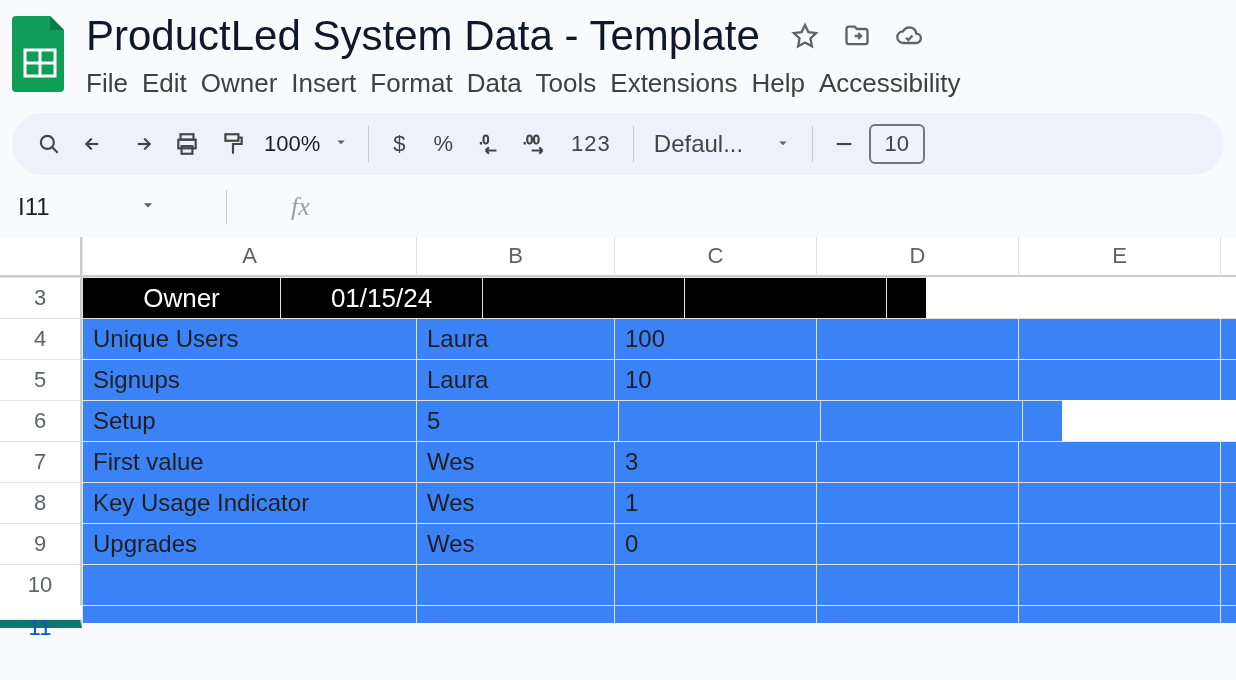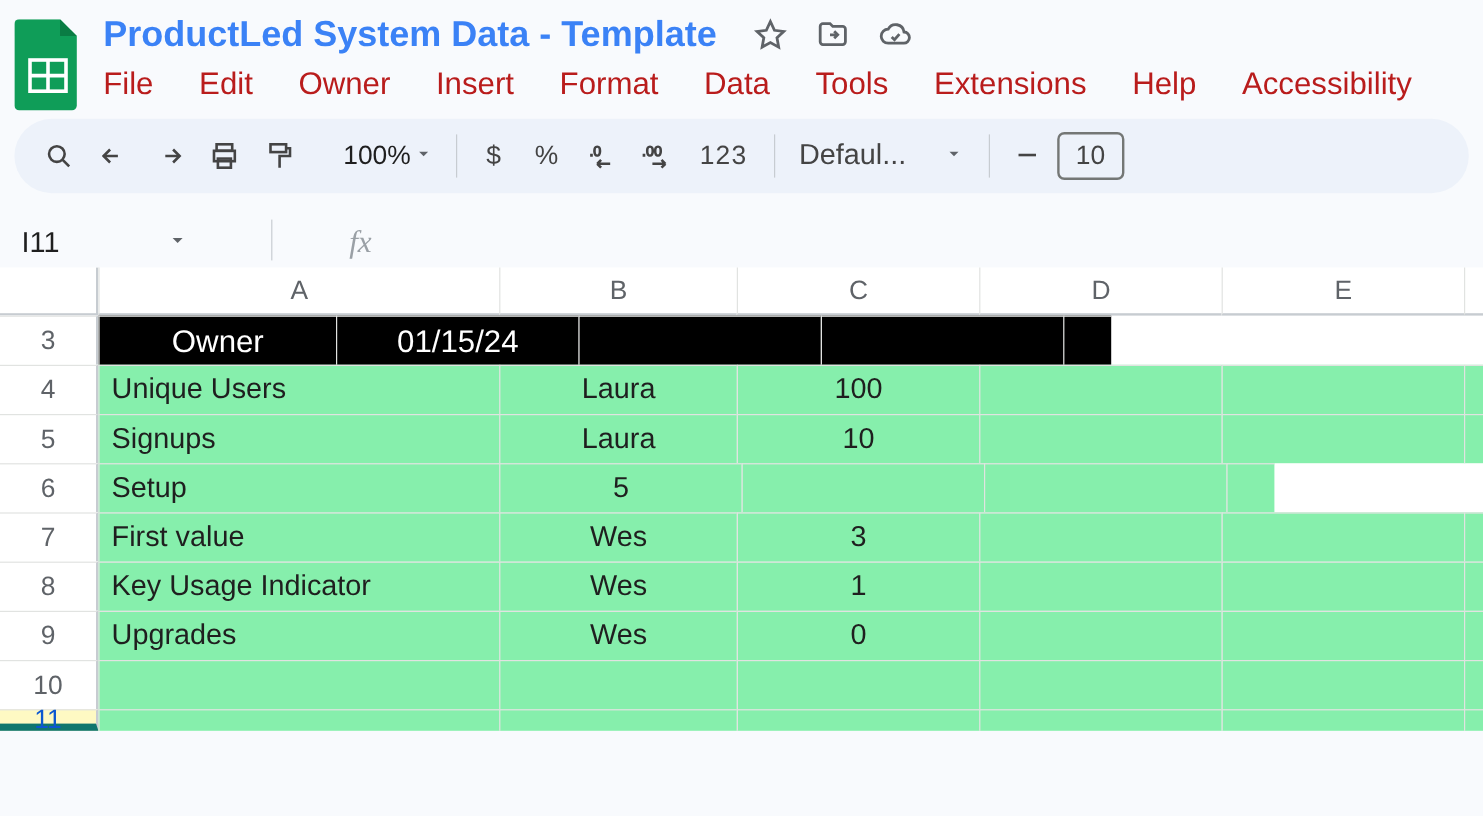--- a/index.html
+++ b/index.html
@@ -15,90 +15,90 @@
   
   .header { display: flex; align-items: flex-start; padding: 10px 12px 0 12px; }
   .logo {
     width: 56px; height: 76px; position: relative; flex: 0 0 auto;
     margin-right: 14px; margin-top: 6px;
   }
   .logo svg { width: 56px; height: 76px; display:block; }
   .title-block { display:flex; flex-direction:column; flex:1 1 auto; }
   .title-row { display:flex; align-items:center; gap: 26px; }
   .doc-title {
-    font-size: 30px; font-weight: 700; color:#3b82f6;
+    font-size: 42px; font-weight: 400; color:#0f172a;
     padding: 2px 4px;
   }
   .title-icons { display:flex; align-items:center; gap: 22px; color:#444; }
   .title-icons .ic { width:30px; height:30px; display:flex; align-items:center; justify-content:center; cursor:pointer; }
   .title-icons svg { width:28px; height:28px; }
-  .menubar { display:flex; gap: 38px; padding: 6px 0 14px 4px; font-size: 26px; color:#b91c1c;}
+  .menubar { display:flex; gap: 14px; padding: 6px 0 14px 4px; font-size: 26px; color:#404040;}
   .menubar .mi { cursor:pointer; }
   
   .toolbar-wrap { padding: 0 12px; }
   .toolbar {
     background:#edf2fa; border-radius: 40px; height: 62px;
     display:flex; align-items:center; padding: 0 18px; gap: 8px;
     color:#444;
   }
   .tb { width:38px; height:38px; display:flex; align-items:center; justify-content:center; cursor:pointer; border-radius:6px;}
   .tb svg { width:26px; height:26px; stroke:#444; }
   .toolbar .sep { width:1px; height:36px; background:#c7ccd1; margin: 0 6px; }
-  .zoom { font-size:22px; color:#1f1f1f; padding:0 4px; cursor:pointer; display:flex; margin-left:22px;}
+  .zoom { font-size:22px; color:#1f1f1f; padding:0 4px; cursor:pointer; display:flex; gap:10px;}
   .caret { margin-left:2px; }
   .caret svg{ width:18px; height:18px; }
   .txt-btn { font-size:22px; padding:0 10px; cursor:pointer; }
   .num123 { font-size:22px; letter-spacing:1px; padding:0 8px; cursor:pointer;}
   .font-sel { display:flex; align-items:center; gap:29px; font-size:24px; padding:0 6px; cursor:pointer; max-width:160px;}
   .font-sel .lbl { max-width:110px; overflow:hidden; text-overflow:ellipsis; white-space:nowrap;}
   .fsz-box {
     border:2px solid #747775; border-radius:6px; height:40px; min-width:56px;
     display:flex;align-items:center;justify-content:center; font-size:22px; cursor:text;
   }
   .minus { font-size:30px; cursor:pointer; padding:0 8px;}
   
-  .fxbar { display:flex; align-items:flex-end; height:56px; padding: 8px 0 0 0; gap: 46px;}
+  .fxbar { display:flex; align-items:center; height:56px; padding: 8px 0 0 0; gap: 46px;}
   .namebox {
     width:180px; display:flex; align-items:center; justify-content:space-between;
     padding: 0 22px 0 18px; font-size:24px; color:#1f1f1f; cursor:pointer;
   }
   .namebox .caret svg{width:20px;height:20px;}
   .fxsep{ width:1px; height:34px; background:#c7ccd1;}
   .fx {
     font-family: Georgia, 'Times New Roman', serif; font-style:italic;
     font-size:26px; color:#9aa0a6; padding:0 18px;
   }
   
   .grid { position:relative; font-size:24px; user-select:none; background:#fff; margin-top:6px;}
   .row { display:flex; height:41px; }
   .row.colhdr { height:40px; }
   .rownum {
     width:82px; flex:0 0 82px; text-align:center; line-height:40px; font-size:22px;
     color:#5f6368; background:#fff; border-top:1px solid #e1e3e1; border-right:2px solid #c7ccd1;
   }
   .rownum.corner{ border-bottom:2px solid #c7ccd1; border-top:none; background:#fff;}
-  .rownum.selected { background:#fef9c3; color:#0b57d0; border-bottom:6px solid #0f766e;}
+  .rownum.selected { background:#fef9c3; color:#0b57d0; border-bottom:8px solid #0f766e;margin-top:14px;}
   .colhdr .ch {
     text-align:center; line-height:38px; color:#5f6368; font-size:22px;
     border-top:none; border-left:1px solid #e1e3e1; border-bottom:2px solid #c7ccd1; background:#fff;
   }
   .colA{width:334px;flex:0 0 334px;}
   .colB{width:198px;flex:0 0 198px;}
   .colC{width:202px;flex:0 0 202px;}
   .colD{width:202px;flex:0 0 202px;}
   .colE{width:202px;flex:0 0 202px;}
   .colF{width:40px;flex:0 0 40px;}
   .cell{
     border-top:1px solid #e1e3e1; border-left:1px solid #e1e3e1;
-    padding:0 10px; line-height:40px; overflow:hidden; white-space:nowrap; background:#86efac;
+    padding:0 10px; line-height:40px; overflow:hidden; white-space:nowrap; background:#3b82f6;
   }
   .hdr-row .cell{
     background:#000; color:#fff; text-align:center; font-size:26px;
   }
-  .cell.r { text-align:center; }
+  .cell.r { text-align:left; }
   .cell.c { text-align:center; }
   .grid .last-partial{ height:18px; }
 </style>
 </head>
 <body>
 
 <div class="header">
   <div class="logo">
     <svg viewBox="0 0 56 76">
       <path d="M4 0 h34 l14 14 v58 a4 4 0 0 1 -4 4 H4 a4 4 0 0 1 -4 -4 V4 a4 4 0 0 1 4 -4 z" fill="#0f9d58"></path>

